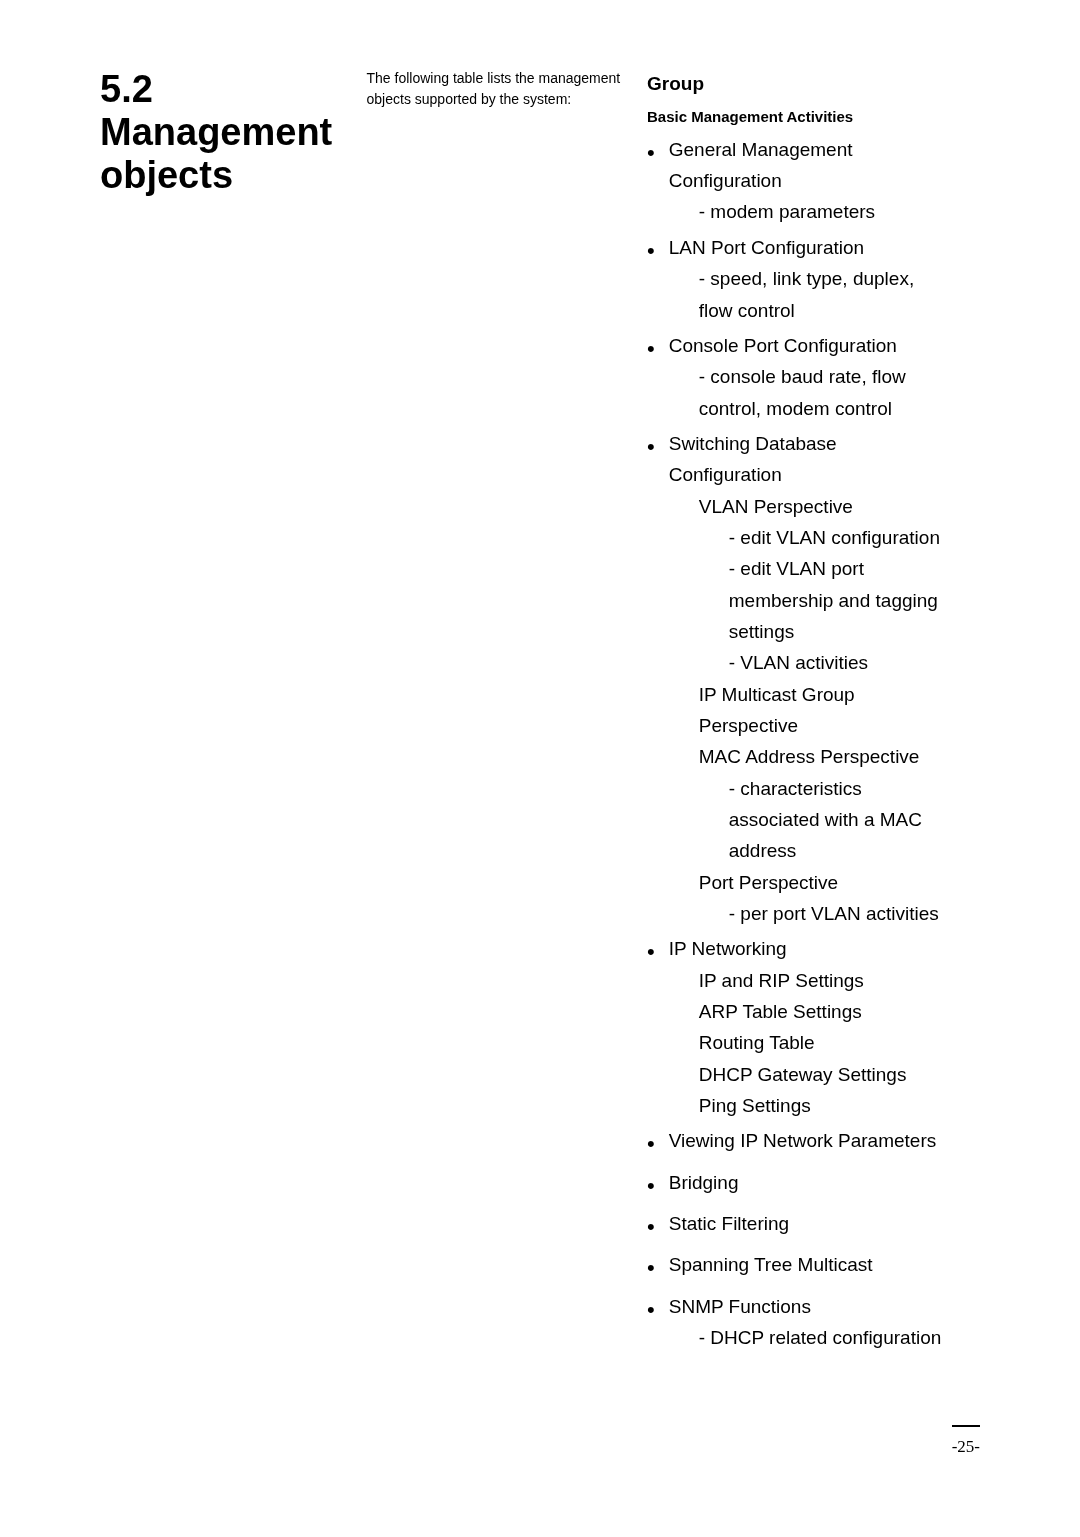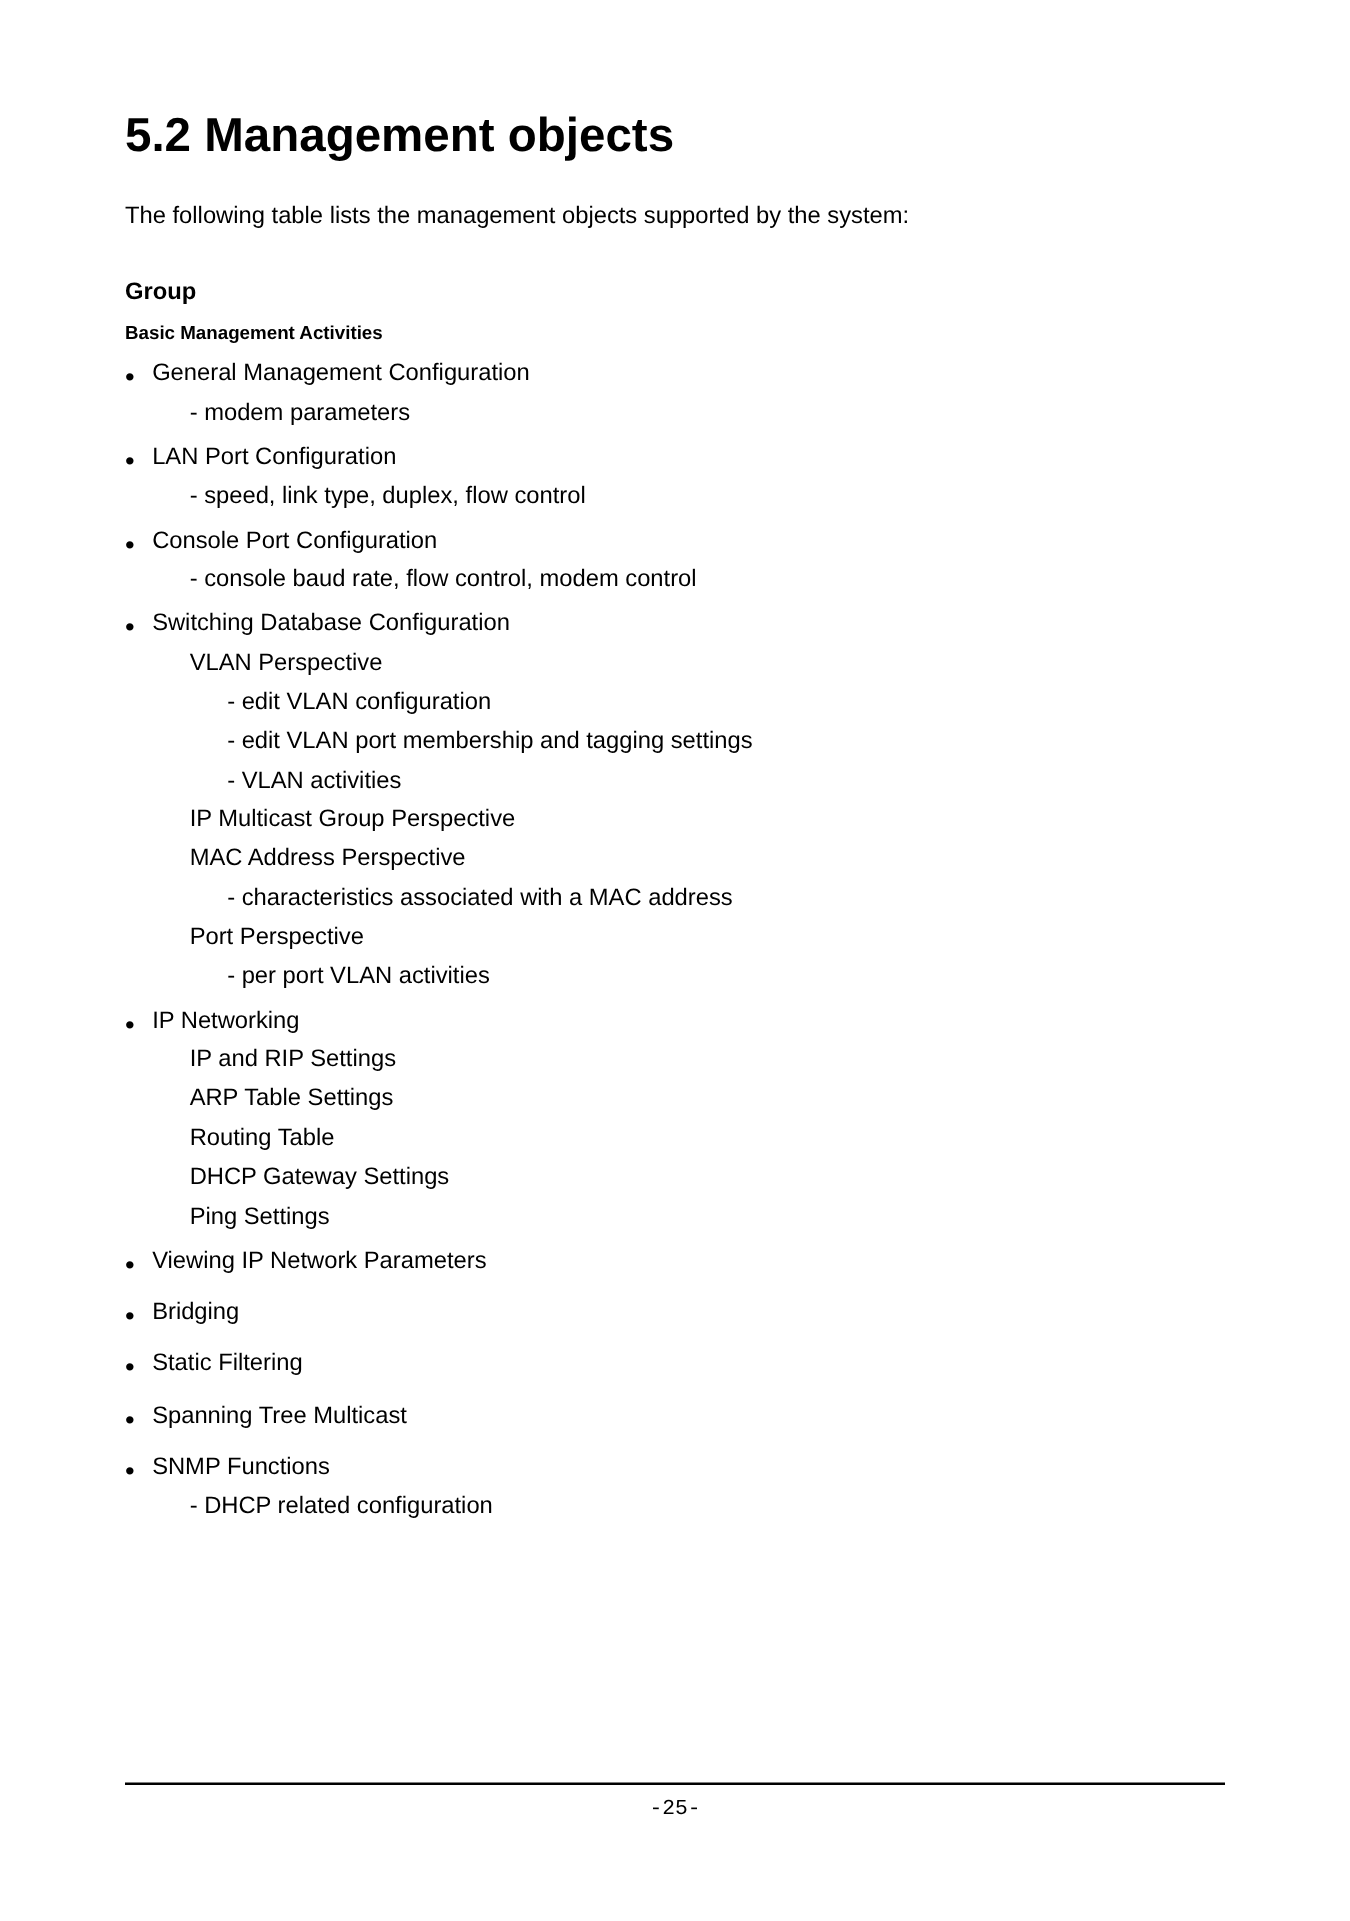--- a/index.html
+++ b/index.html
@@ -13,36 +13,36 @@
       font-family: "Times New Roman", Times, serif;
       font-size: 18px;
       color: #000000;
       width: 1080px;
       min-height: 1537px;
       display: flex;
       flex-direction: column;
     }
 
     .page-container {
-      padding: 88px 100px 60px 100px;
+      padding: 68px 100px 60px 100px;
       flex: 1;
       display: flex;
-      flex-direction: column;
+      flex-direction: row;
     }
 
     h1.section-title {
       font-size: 38px;
       font-weight: bold;
       font-family: Arial, sans-serif;
       margin-bottom: 28px;
     }
 
     .intro-text {
       font-family: Arial, sans-serif;
-      font-size: 19px;
+      font-size: 14px;
       margin-bottom: 30px;
       line-height: 1.5;
     }
 
     .label-login {
       font-family: Arial, sans-serif;
       font-size: 19px;
       font-weight: bold;
       margin-bottom: 2px;
     }
@@ -87,21 +87,21 @@
     .sub-indent {
       padding-left: 30px;
       line-height: 1.65;
     }
 
     .page-footer {
       border-top: 2px solid #000;
       margin-top: auto;
       padding-top: 10px;
       text-align: center;
-      font-family: Liberation Mono, monospace;
+      font-family: Liberation Serif, serif;
       font-size: 17px;
       padding-bottom: 20px;
     }
 
     .mb-small {
       margin-bottom: 4px;
     }
 
     .mt-small {
       margin-top: 4px;

